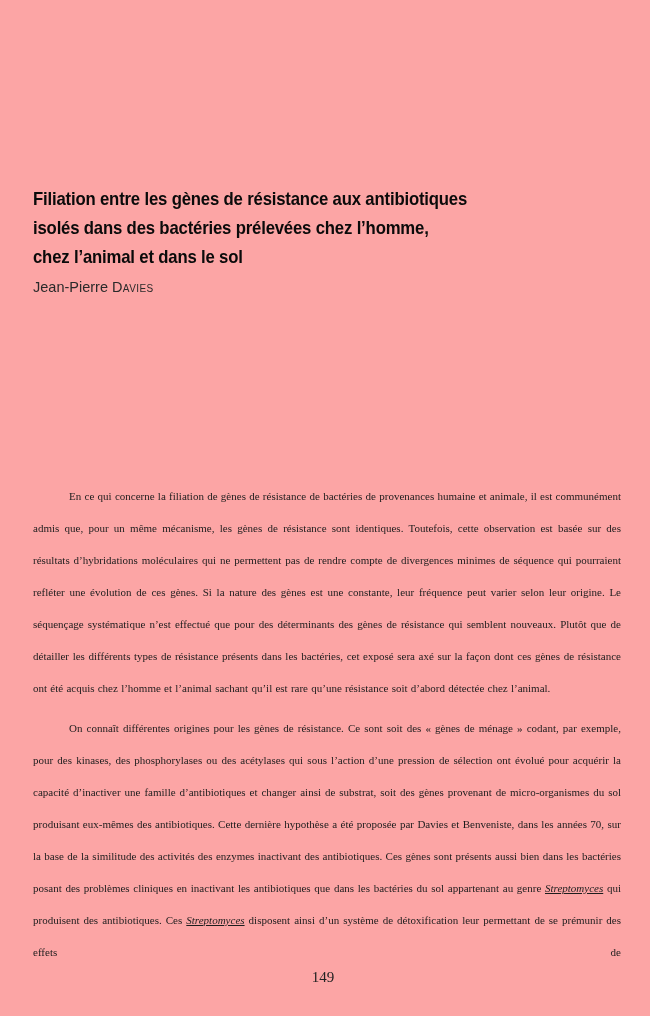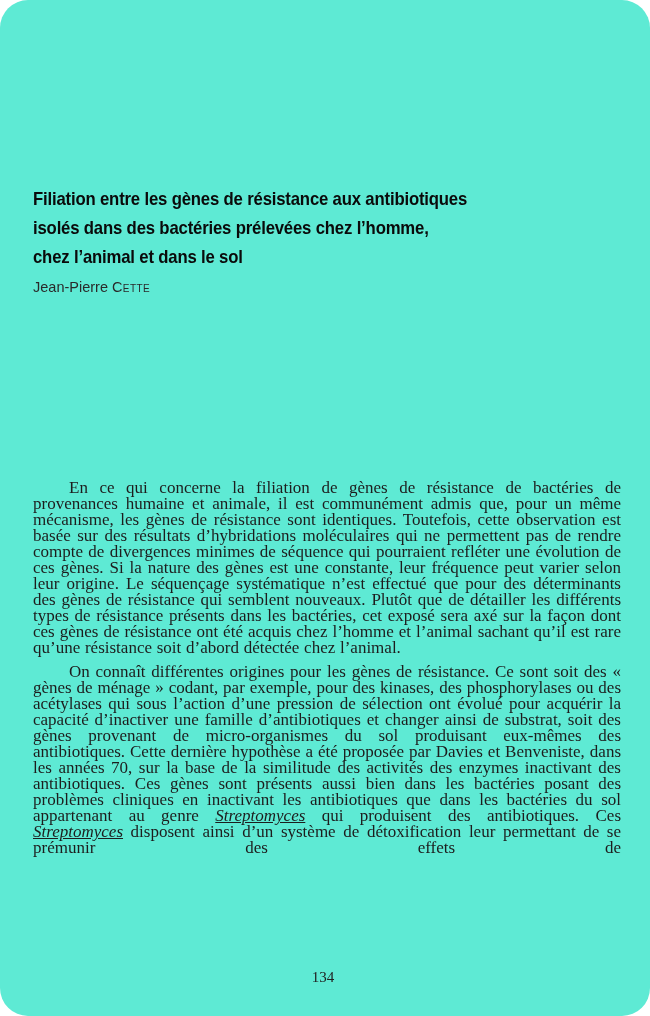--- a/index.html
+++ b/index.html
@@ -12,22 +12,21 @@
     width: 650px;
     height: 1016px;
     position: relative;
     font-family: "Liberation Serif", serif;
     color: #1f1f1f;
     overflow: hidden;
   }
   .page {
     position: absolute;
     inset: 0;
-    background: #5eead4;
-    border-radius: 28px;
+    background: #fca5a5;
   }
 
   
   .header-block {
     position: absolute;
     left: 33px;
     top: 184px;
     width: 600px;
   }
   h1.article-title {
@@ -59,22 +58,22 @@
 
   
   .article-body {
     position: absolute;
     left: 33px;
     top: 480px;
     width: 588px;
   }
   .article-body p {
     margin: 0;
-    font-size: 17px;
-    line-height: 16px;
+    font-size: 11px;
+    line-height: 32px;
     text-align: justify;
     text-indent: 36px;
     color: #1d1d1d;
     word-spacing: 0.5px;
   }
   .article-body p + p {
     margin-top: 8px;
   }
   
   .article-body p.continued {
@@ -104,26 +103,26 @@
 <div class="page">
 
   <div class="header-block">
     <h1 class="article-title">
       <span class="tline">Filiation entre les gènes de résistance aux antibiotiques</span>
       <span class="tline">isolés dans des bactéries prélevées chez l’homme,</span>
       <span class="tline">chez l’animal et dans le sol</span>
     </h1>
     <div class="author-byline">
       <span>Jean-Pierre</span>
-      <span class="sc">Cette</span>
+      <span class="sc">Davies</span>
     </div>
   </div>
 
   <div class="article-body">
     <p><span>En ce qui concerne la filiation de gènes de résistance de bactéries de provenances humaine et animale, il est communément admis que, pour un même mécanisme, les gènes de résistance sont identiques. Toutefois, cette observation est basée sur des résultats d’hybrida­tions moléculaires qui ne permettent pas de rendre compte de divergences minimes de séquence qui pourraient refléter une évolution de ces gènes. Si la nature des gènes est une constante, leur fréquence peut varier selon leur origine. Le séquençage systématique n’est effectué que pour des déterminants des gènes de résistance qui semblent nouveaux. Plutôt que de détailler les différents types de résistance présents dans les bactéries, cet exposé sera axé sur la façon dont ces gènes de résistance ont été acquis chez l’homme et l’animal sachant qu’il est rare qu’une résistance soit d’abord détectée chez l’animal.</span></p>
     <p class="continued"><span>On connaît différentes origines pour les gènes de résistance. Ce sont soit des « gènes de ménage » codant, par exemple, pour des kinases, des phosphorylases ou des acétylases qui sous l’action d’une pression de sélection ont évolué pour acquérir la capacité d’inactiver une famille d’antibiotiques et changer ainsi de substrat, soit des gènes provenant de micro-organismes du sol produisant eux-mêmes des antibiotiques. Cette dernière hypothèse a été propo­sée par Davies et Benveniste, dans les années 70, sur la base de la similitude des activités des enzymes inactivant des antibiotiques. Ces gènes sont présents aussi bien dans les bactéries posant des problèmes cliniques en inactivant les antibiotiques que dans les bactéries du sol appartenant au genre </span><em>Streptomyces</em><span> qui produisent des antibiotiques. Ces </span><em>Streptomyces</em><span> dispo­sent ainsi d’un système de détoxification leur permettant de se prémunir des effets de</span></p>
   </div>
 
   <div class="page-footer">
-    <span class="page-number">134</span>
+    <span class="page-number">149</span>
   </div>
 
 </div>
 
 </body></html>

